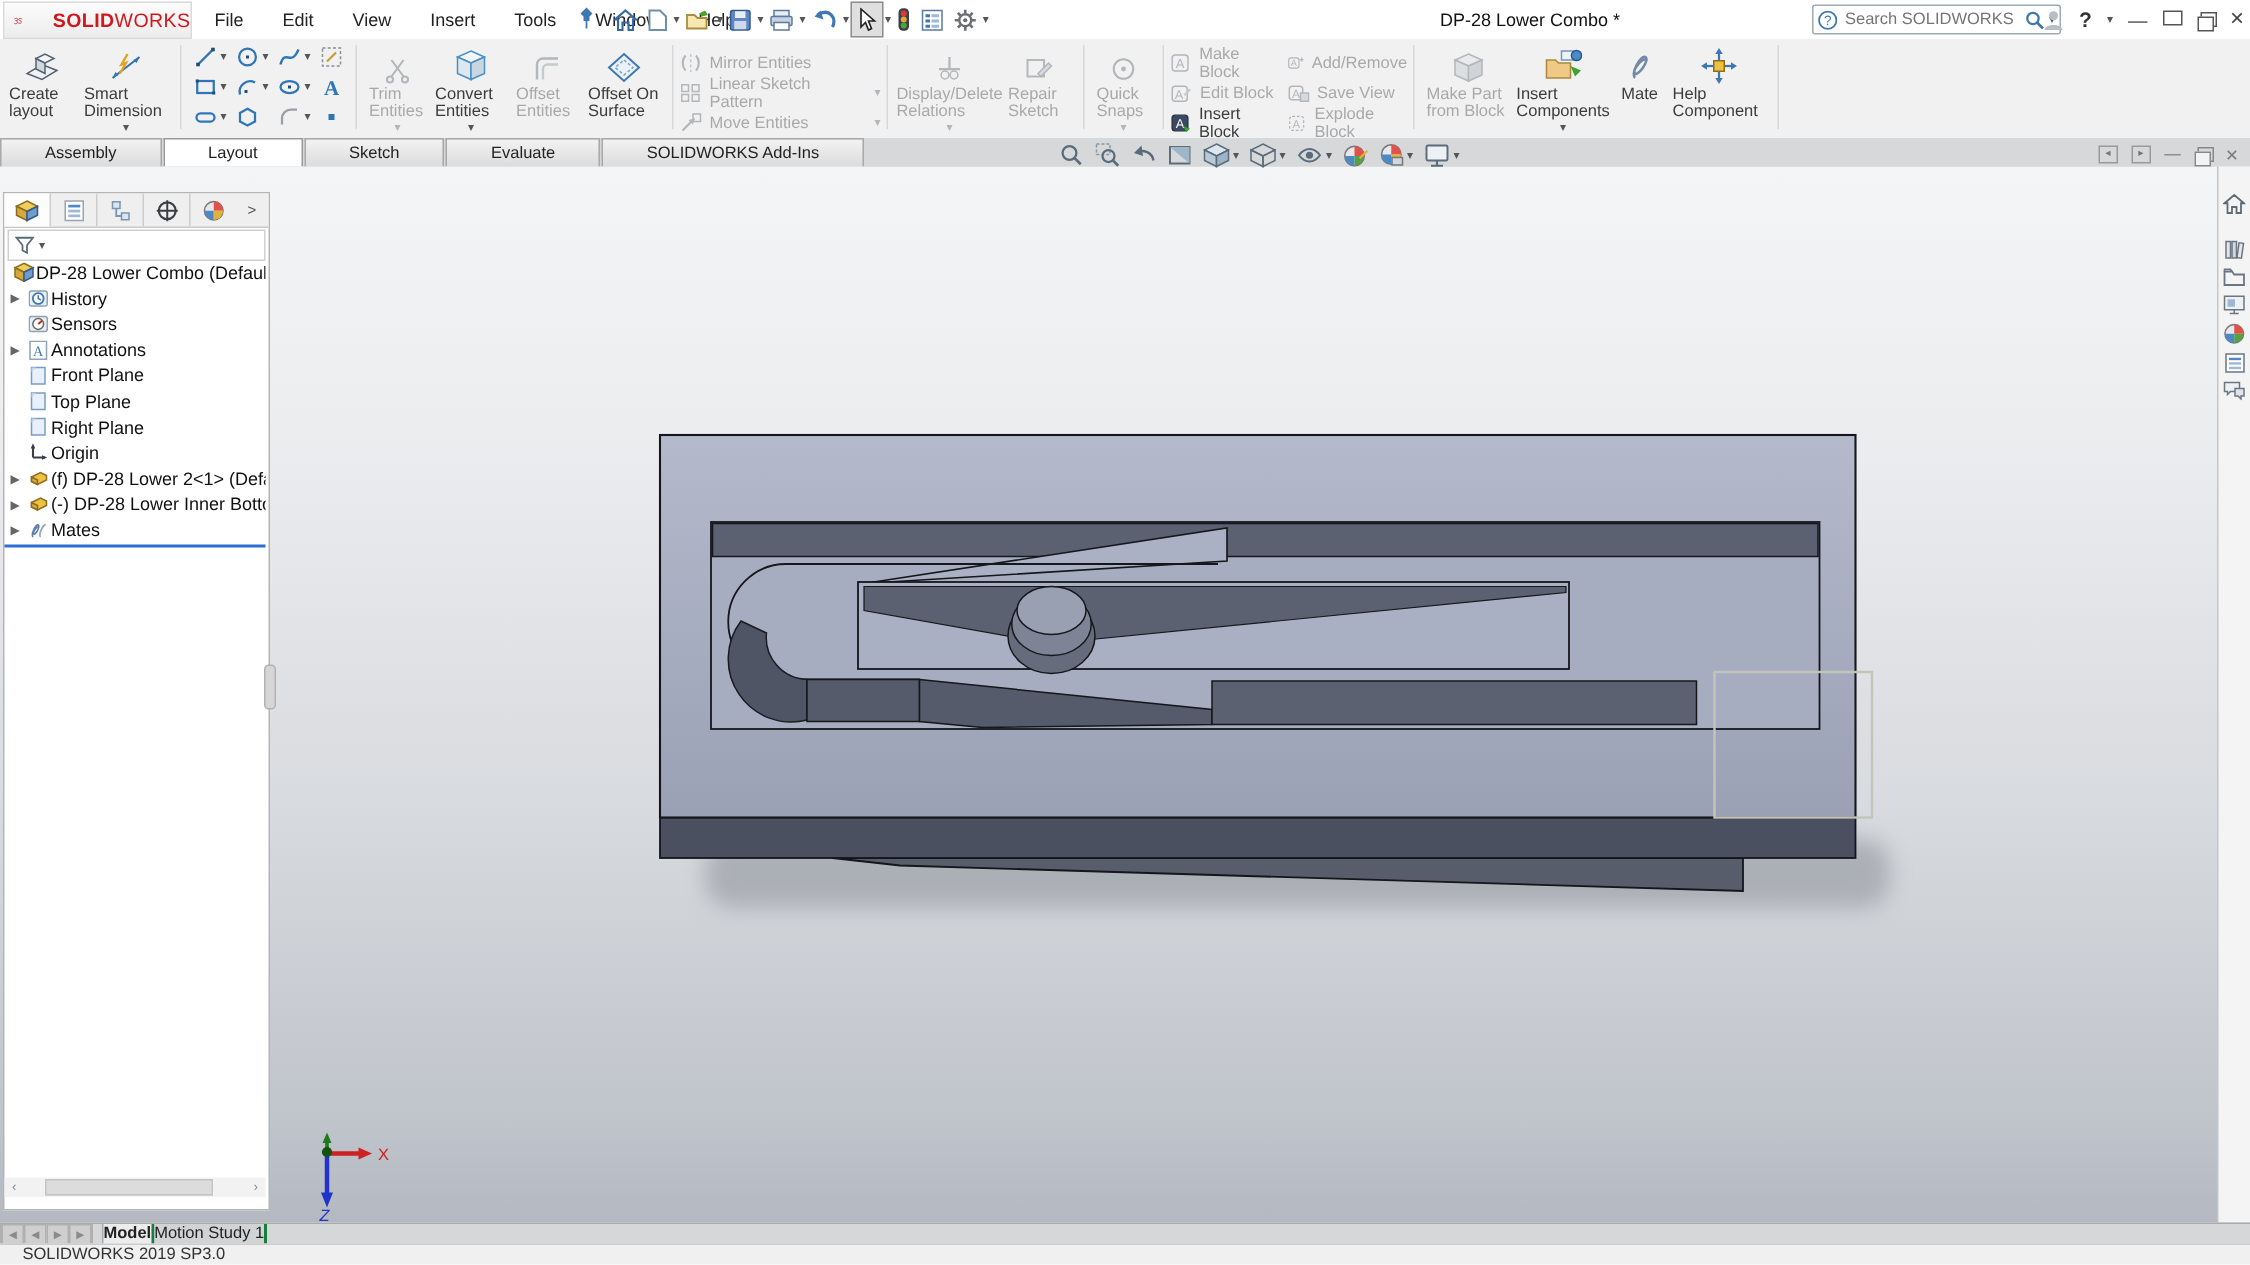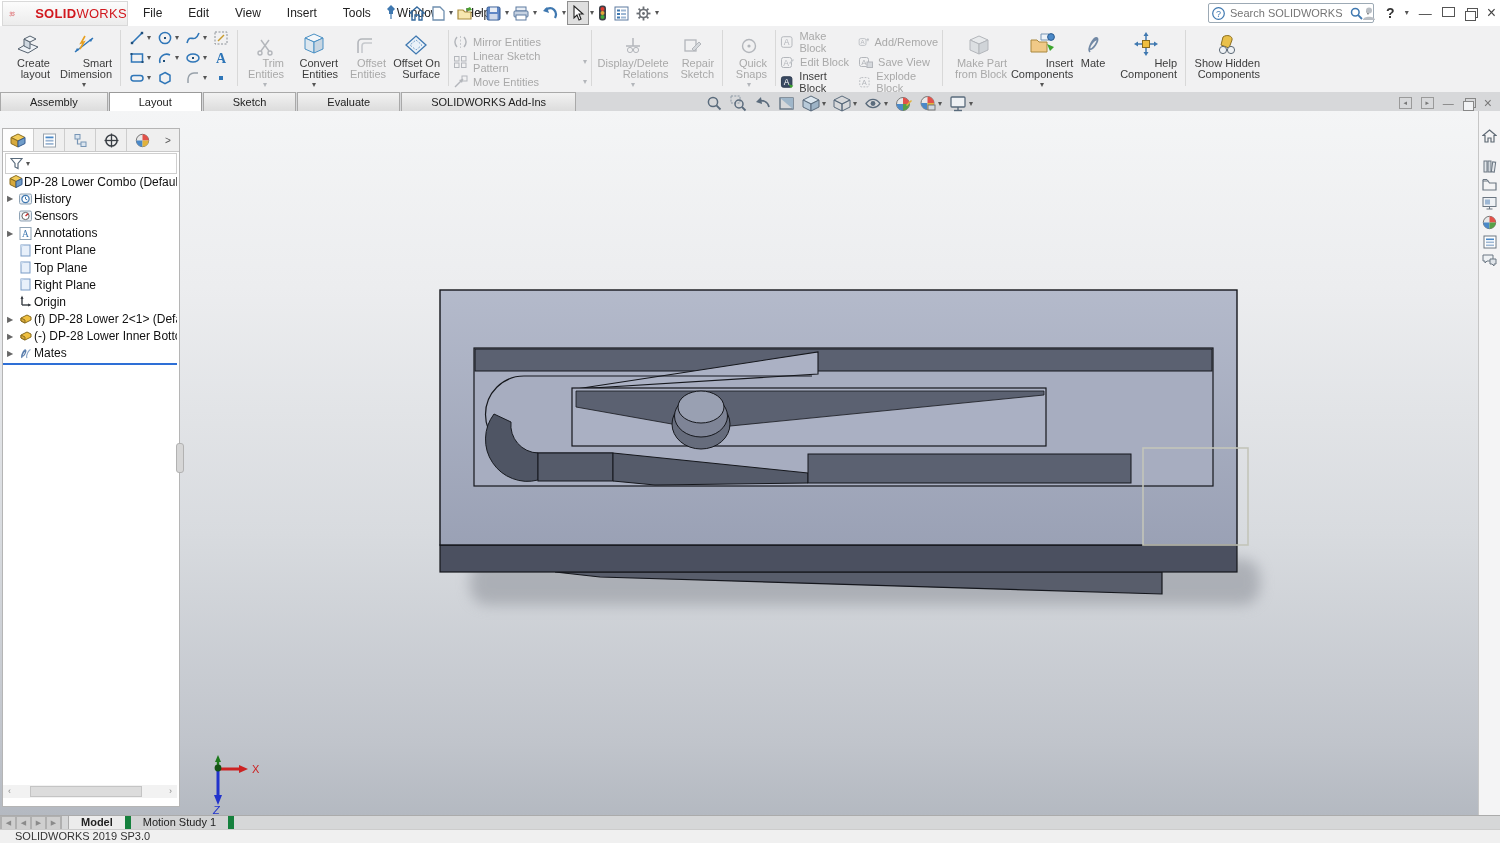--- a/index.html
+++ b/index.html
@@ -20,21 +20,21 @@
   .doc-title{position:absolute;left:900px;top:0;width:240px;text-align:center;line-height:26px;font-size:12px;color:#111}
   .search{position:absolute;left:1208px;top:3px;width:158px;height:18px;border:1px solid #9daab5;border-radius:2px;background:#fff;display:flex;align-items:center;padding:0 3px;gap:3px}
   .search input{border:none;outline:none;flex:1;font-size:11px;font-family:"Liberation Sans",sans-serif;color:#333;min-width:0;background:transparent}
   .tb-right{position:absolute;right:4px;top:0;height:26px;display:flex;align-items:center;gap:10px}
   .winglyph{font-size:13px;color:#444}
   .cssbox{width:9px;height:8px;border:1px solid #555;display:inline-block}
   
   .ribbon{position:absolute;left:0;top:26px;width:1500px;height:66px;background:#f1f1f2;display:flex;align-items:stretch}
   .grp{display:flex;align-items:flex-start;padding:2px 3px}
   .gdiv{width:1px;background:#d8d8d8;margin:4px 2px;height:56px}
-  .rbtn{display:flex;flex-direction:column;align-items:center;text-align:right;font-size:11px;line-height:11px;color:#3c3c3c;padding:1px 3px}
+  .rbtn{display:flex;flex-direction:column;align-items:center;text-align:left;font-size:11px;line-height:11px;color:#3c3c3c;padding:1px 3px}
   .rbtn .ric{height:27px;display:flex;align-items:flex-end;justify-content:center;margin-bottom:2px}
   .rbtn.dis{color:#a9a9a9}
   .stack{display:flex;flex-direction:column;justify-content:flex-end;padding-top:3px}
   .srow{display:flex;align-items:center;height:20px;font-size:11px;gap:5px;color:#3c3c3c;padding:0 2px}
   .srow.dis{color:#a9a9a9}
   .sketchgrid{display:grid;grid-template-columns:repeat(4,auto);grid-auto-rows:20px;align-items:center;padding-top:2px}
   .scell{display:flex;align-items:center;gap:2px;padding:0 3px}
   
   .cmtabs{position:absolute;left:0;top:92px;width:1500px;height:19px;background:#d7d8da;border-bottom:1px solid #b9b9b9}
   .ctab{display:inline-block;height:18px;line-height:18px;padding:0 29px;font-size:11px;color:#222;
@@ -60,21 +60,21 @@
   .rollback{position:absolute;left:0;top:234px;width:174px;height:0;border-top:2px solid #2e6fd6}
   .hscroll{position:absolute;left:0;bottom:8px;width:174px;height:13px;background:#f2f2f2;display:flex;align-items:center}
   .hsbtn{width:13px;text-align:center;color:#8a8a8a;font-size:9px;line-height:13px}
   .hsthumb{height:9px;background:#dcdcdc;border:1px solid #c4c4c4;width:110px;margin-left:14px}
   .grip{position:absolute;left:176px;top:332px;width:6px;height:28px;background:#d6d6d6;border:1px solid #b2b2b2;border-radius:3px}
   
   .tpane{position:absolute;right:0;top:0;width:21px;height:704px;background:#f4f4f5;border-left:1px solid #c6c6c6;display:flex;flex-direction:column;align-items:center;padding-top:18px;gap:5px}
   
   .btabs{position:absolute;left:0;top:815px;width:1500px;height:14px;background:#d6d7d8;border-top:1px solid #ababab;display:flex;align-items:stretch;font-size:11px}
   .navbtn{width:13px;border:1px solid #b0b0b0;background:#cfcfcf;color:#8b8b8b;font-size:7px;display:flex;align-items:center;justify-content:center}
-  .btab{padding:0 12px;line-height:13px;border-right:6px solid #15803d;color:#222;background:#d2d3d4}
+  .btab{padding:0 0;line-height:13px;border-right:2px solid #15803d;color:#222;background:#d2d3d4}
   .btab.active{background:#ececec;font-weight:bold;margin-left:6px;border-left:1px solid #ababab}
   .statusbar{position:absolute;left:0;top:829px;width:1500px;height:14px;background:#f0f0f0;border-top:1px solid #cccccc;font-size:11px;color:#333}
   .st-right{position:absolute;right:2px;top:0;height:13px;display:flex;align-items:center}
   .stcell{padding:0 14px;border-left:1px solid #d2d2d2;line-height:13px}
   svg{display:block}
 </style>
 </head>
 <body>
 
 <div class="titlebar">
@@ -178,20 +178,21 @@
             <line x1="12" y1="7.5" x2="14.5" y2="7.5"></line>
             <line x1="2.6" y1="2.6" x2="4.3" y2="4.3"></line>
             <line x1="10.7" y1="10.7" x2="12.4" y2="12.4"></line>
             <line x1="12.4" y1="2.6" x2="10.7" y2="4.3"></line>
             <line x1="2.6" y1="12.4" x2="4.3" y2="10.7"></line>
           </g>
         </svg>
       </span>
     <span class="car">▾</span>
   </div>
+  <div class="doc-title">DP-28 Lower Combo *</div>
   <div class="search">
     <svg width="13" height="13" viewBox="0 0 13 13">
         <circle cx="6.5" cy="6.5" r="5.8" fill="none" stroke="#3f78b0" stroke-width="1.2"></circle>
         <text x="6.5" y="9.5" font-size="9" text-anchor="middle" fill="#3f78b0" font-family="Liberation Sans,sans-serif">?</text>
       </svg>
     <input placeholder="Search SOLIDWORKS Help" style="">
     <svg width="13" height="13" viewBox="0 0 13 13">
         <circle cx="5.3" cy="5.3" r="3.8" fill="none" stroke="#3f78b0" stroke-width="1.5"></circle>
         <line x1="8.2" y1="8.2" x2="12" y2="12" stroke="#3f78b0" stroke-width="1.8"></line>
       </svg>
@@ -529,33 +530,20 @@
             <path d="M12,24 L9.5,20 L14.5,20 Z" fill="#3f78b0"></path>
             <path d="M0,12 L4,9.5 L4,14.5 Z" fill="#3f78b0"></path>
             <path d="M24,12 L20,9.5 L20,14.5 Z" fill="#3f78b0"></path>
             <rect x="8.5" y="8.5" width="7" height="7" fill="#f0c040" stroke="#8a6d1f"></rect>
           </svg>
         </span>
       <span>Help Component</span>
     </div>
   </div>
   <div class="gdiv"></div>
-  <div class="grp">
-    <div class="rbtn" style="width:66px">
-      <span class="ric">
-          <svg width="24" height="22" viewBox="0 0 24 22">
-            <path d="M8,3 C12,0 18,2 17,6 L14,14 L6,11 Z" fill="#e9c04a" stroke="#8a6d1f"></path>
-            <circle cx="8" cy="16" r="3.6" fill="#eef1f4" stroke="#5d6a77"></circle>
-            <circle cx="16" cy="16" r="3.6" fill="#eef1f4" stroke="#5d6a77"></circle>
-            <line x1="11.6" y1="16" x2="12.4" y2="16" stroke="#5d6a77"></line>
-          </svg>
-        </span>
-      <span>Show Hidden Components</span>
-    </div>
-  </div>
 </div>
 
 <div class="cmtabs">
   <span class="ctab">Assembly</span><span class="ctab active">Layout</span><span class="ctab">Sketch</span><span class="ctab">Evaluate</span><span class="ctab">SOLIDWORKS Add-Ins</span>
 </div>
 
 <div class="viewport">
 
   <div class="headsup">
     <span class="hic">

